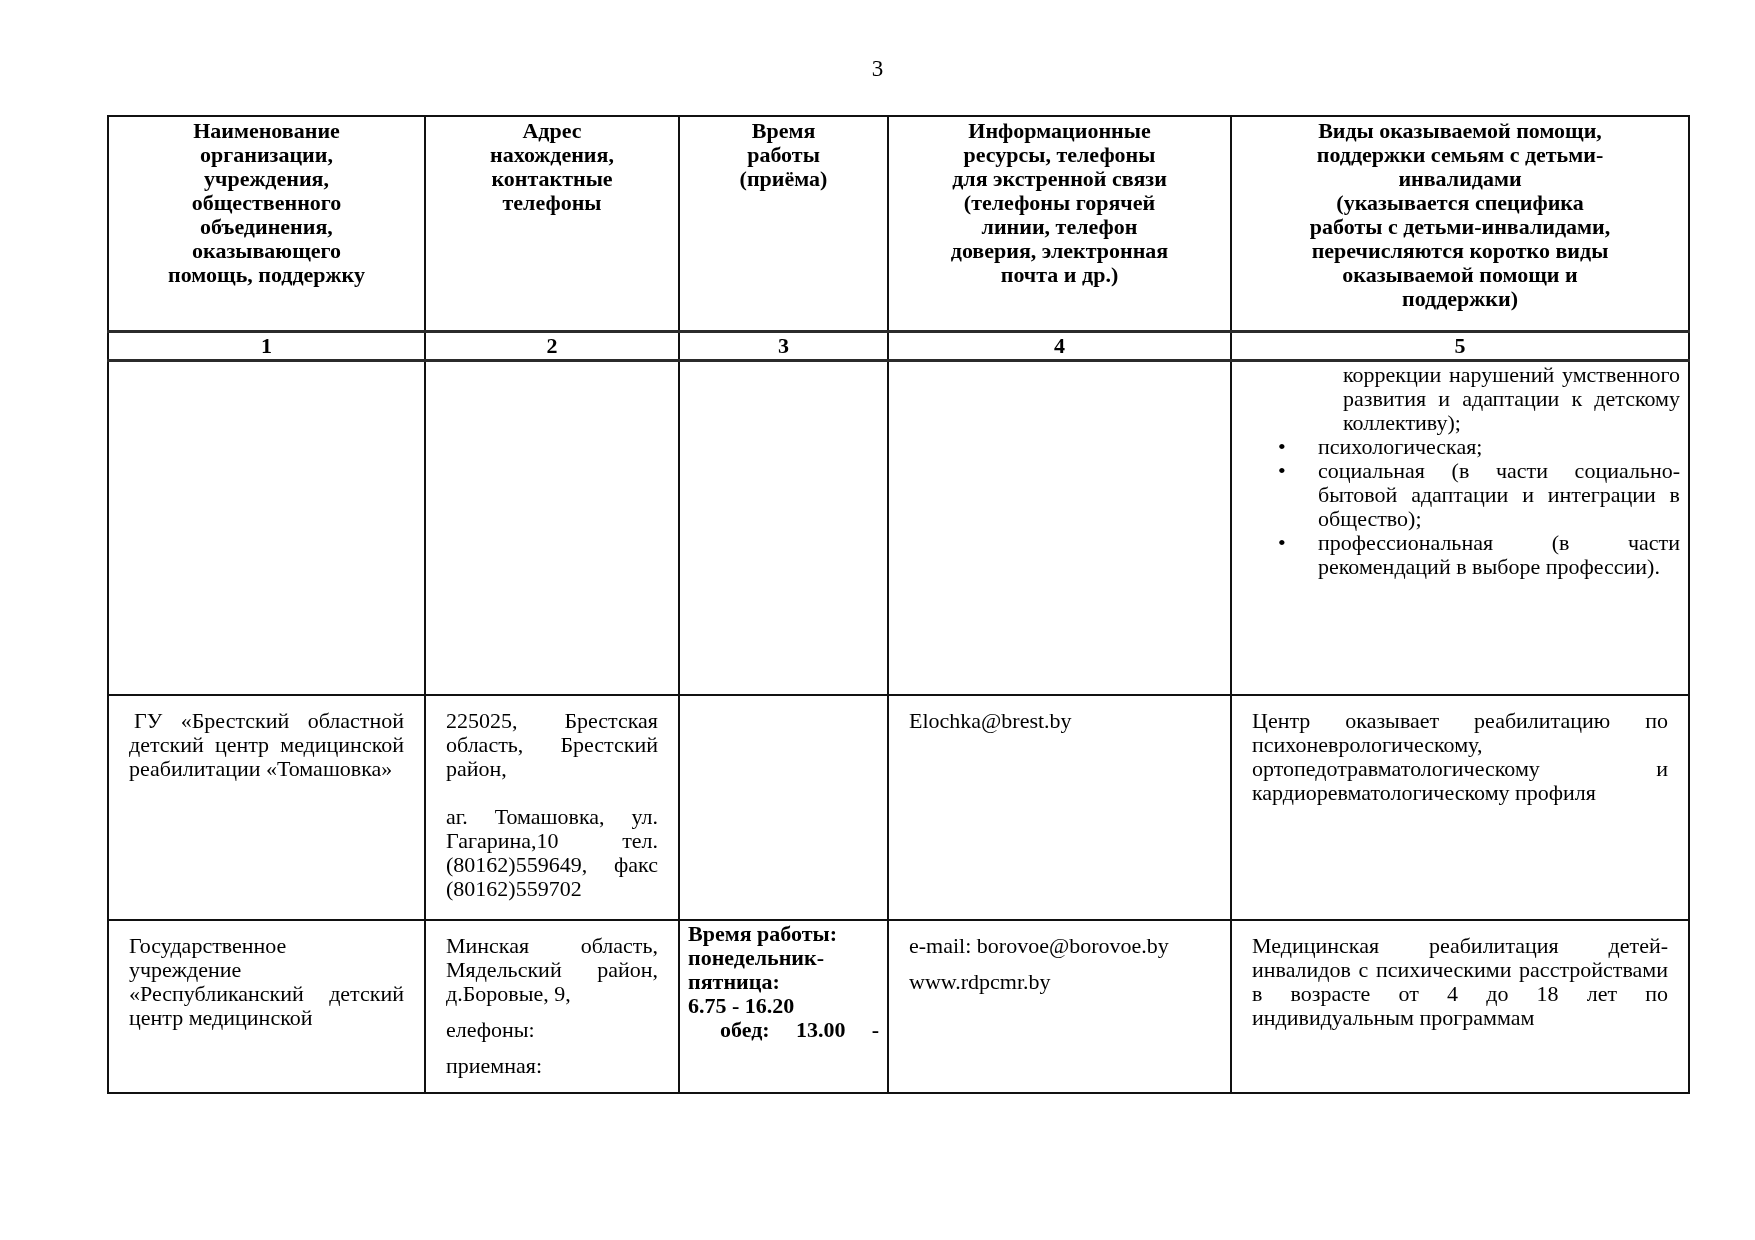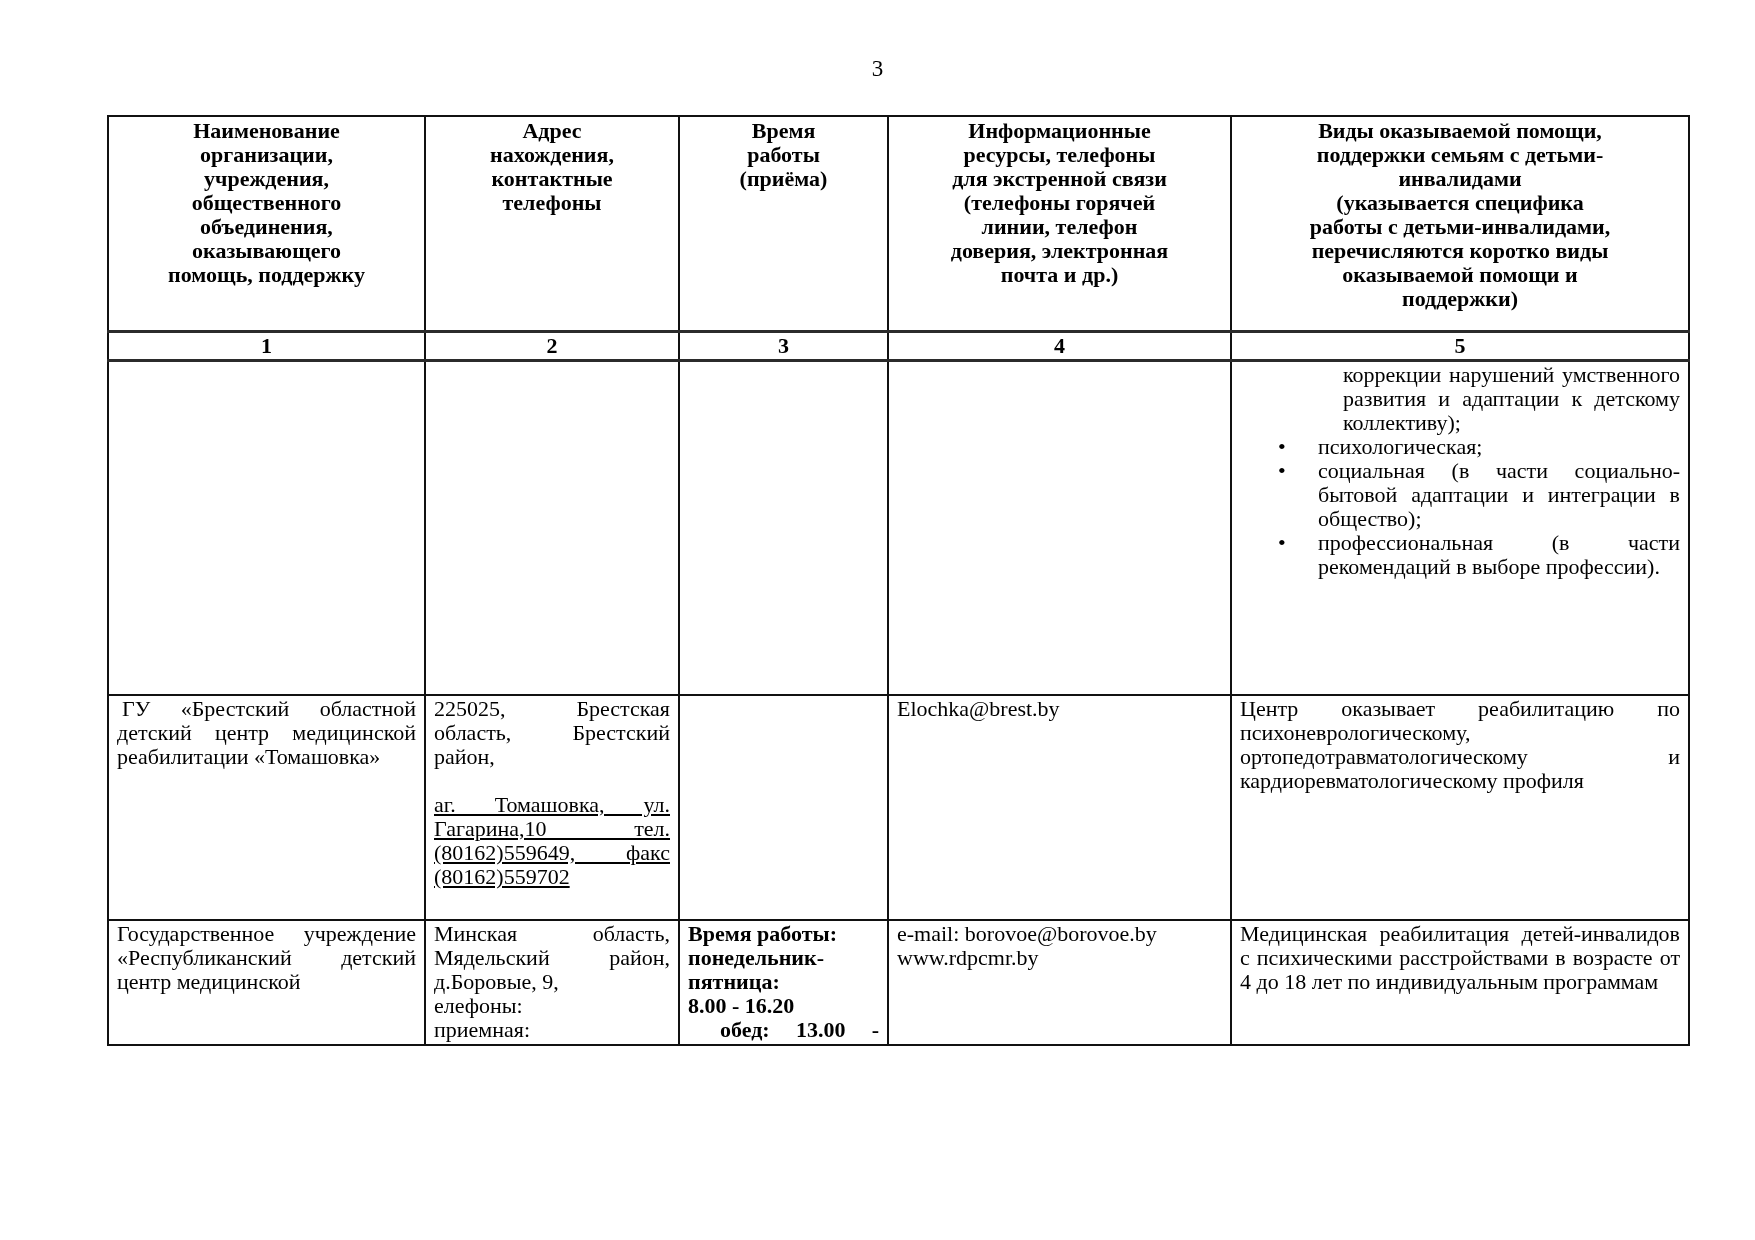--- a/index.html
+++ b/index.html
@@ -58,22 +58,22 @@
   tr.row-minsk td       { height: 117px; }
 
   .justify { text-align: justify; }
   .svc-intro { margin-left: 103px; text-align: justify; }
   .bullet-item { position: relative; margin-left: 78px; text-align: justify; }
   .bullet-item .bullet {
     position: absolute;
     left: -40px;
     top: 0;
   }
-  .para { margin: 0; }
-  .para-gap { margin-top: 24px; text-decoration: underline; }
+  .para { margin: 12px; }
+  .para-gap { margin-top: 24px; }
   .org-name { text-indent: 5px; }
   .sched-line { text-align: left; font-weight: bold; }
   .sched-line.stretch { text-align: justify; text-align-last: justify; margin-left: 32px; }
 </style>
 </head>
 <body>
 
 <div class="page">
 
   <div class="page-number">3</div>
@@ -170,21 +170,21 @@
         </td>
         <td>
           <div class="para justify">Минская область, Мядельский район, д.Боровые, 9,</div>
           <div class="para">елефоны:</div>
           <div class="para">приемная:</div>
         </td>
         <td>
           <div class="sched-line">Время работы:</div>
           <div class="sched-line">понедельник-</div>
           <div class="sched-line">пятница:</div>
-          <div class="sched-line">8.00 - 16.20</div>
+          <div class="sched-line">6.75 - 16.20</div>
           <div class="sched-line stretch">обед: 13.00 -</div>
         </td>
         <td>
           <div class="para">e-mail: borovoe@borovoe.by</div>
           <div class="para">www.rdpcmr.by</div>
         </td>
         <td>
           <div class="para justify">Медицинская реабилитация детей-инвалидов с психическими расстройствами в возрасте от 4 до 18 лет по индивидуальным программам</div>
         </td>
       </tr>

